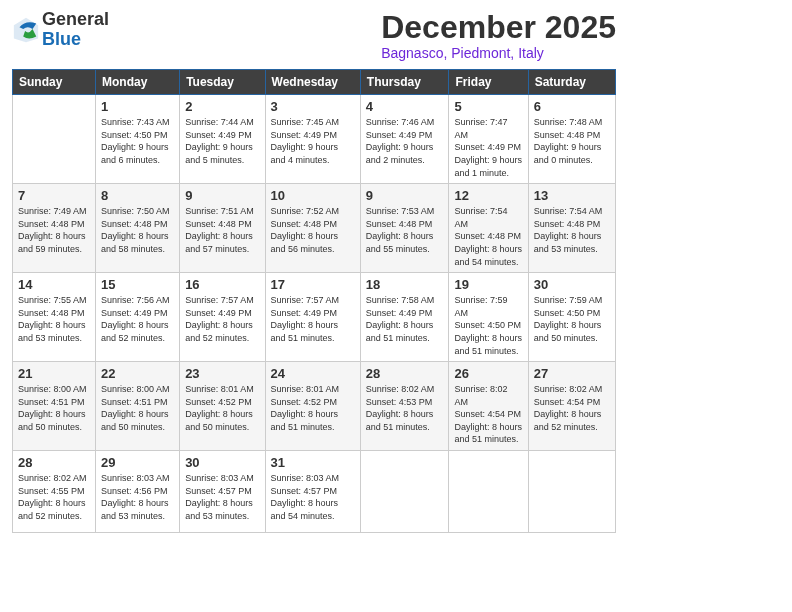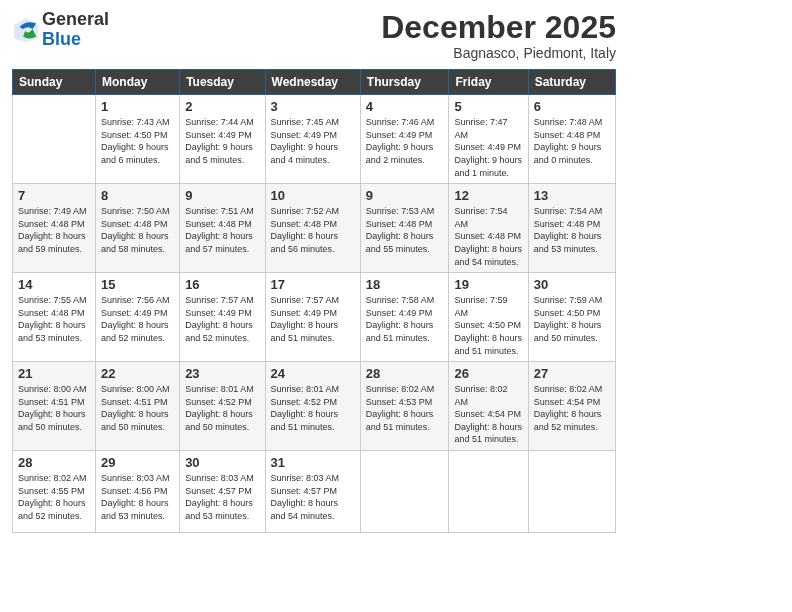--- a/index.html
+++ b/index.html
@@ -33,31 +33,31 @@
       line-height: 1.1;
     }
     .logo-general { color: #333; }
     .logo-blue { color: #1a6db5; }
     .logo-icon {
       width: 28px;
       height: 28px;
       margin-right: 2px;
     }
     .title-area {
-      text-align: right;
+      text-align: left;
     }
     .month-title {
       font-size: 32px;
       font-weight: bold;
       color: #333;
       line-height: 1.1;
     }
     .location {
       font-size: 14px;
-      color: #404040;
+      color: #6d28d9;
     }
     .calendar {
       width: 100%;
       border-collapse: collapse;
       border: 1px solid #ccc;
     }
     .calendar th {
       background-color: #2e6db4;
       color: #fff;
       font-size: 12px;

